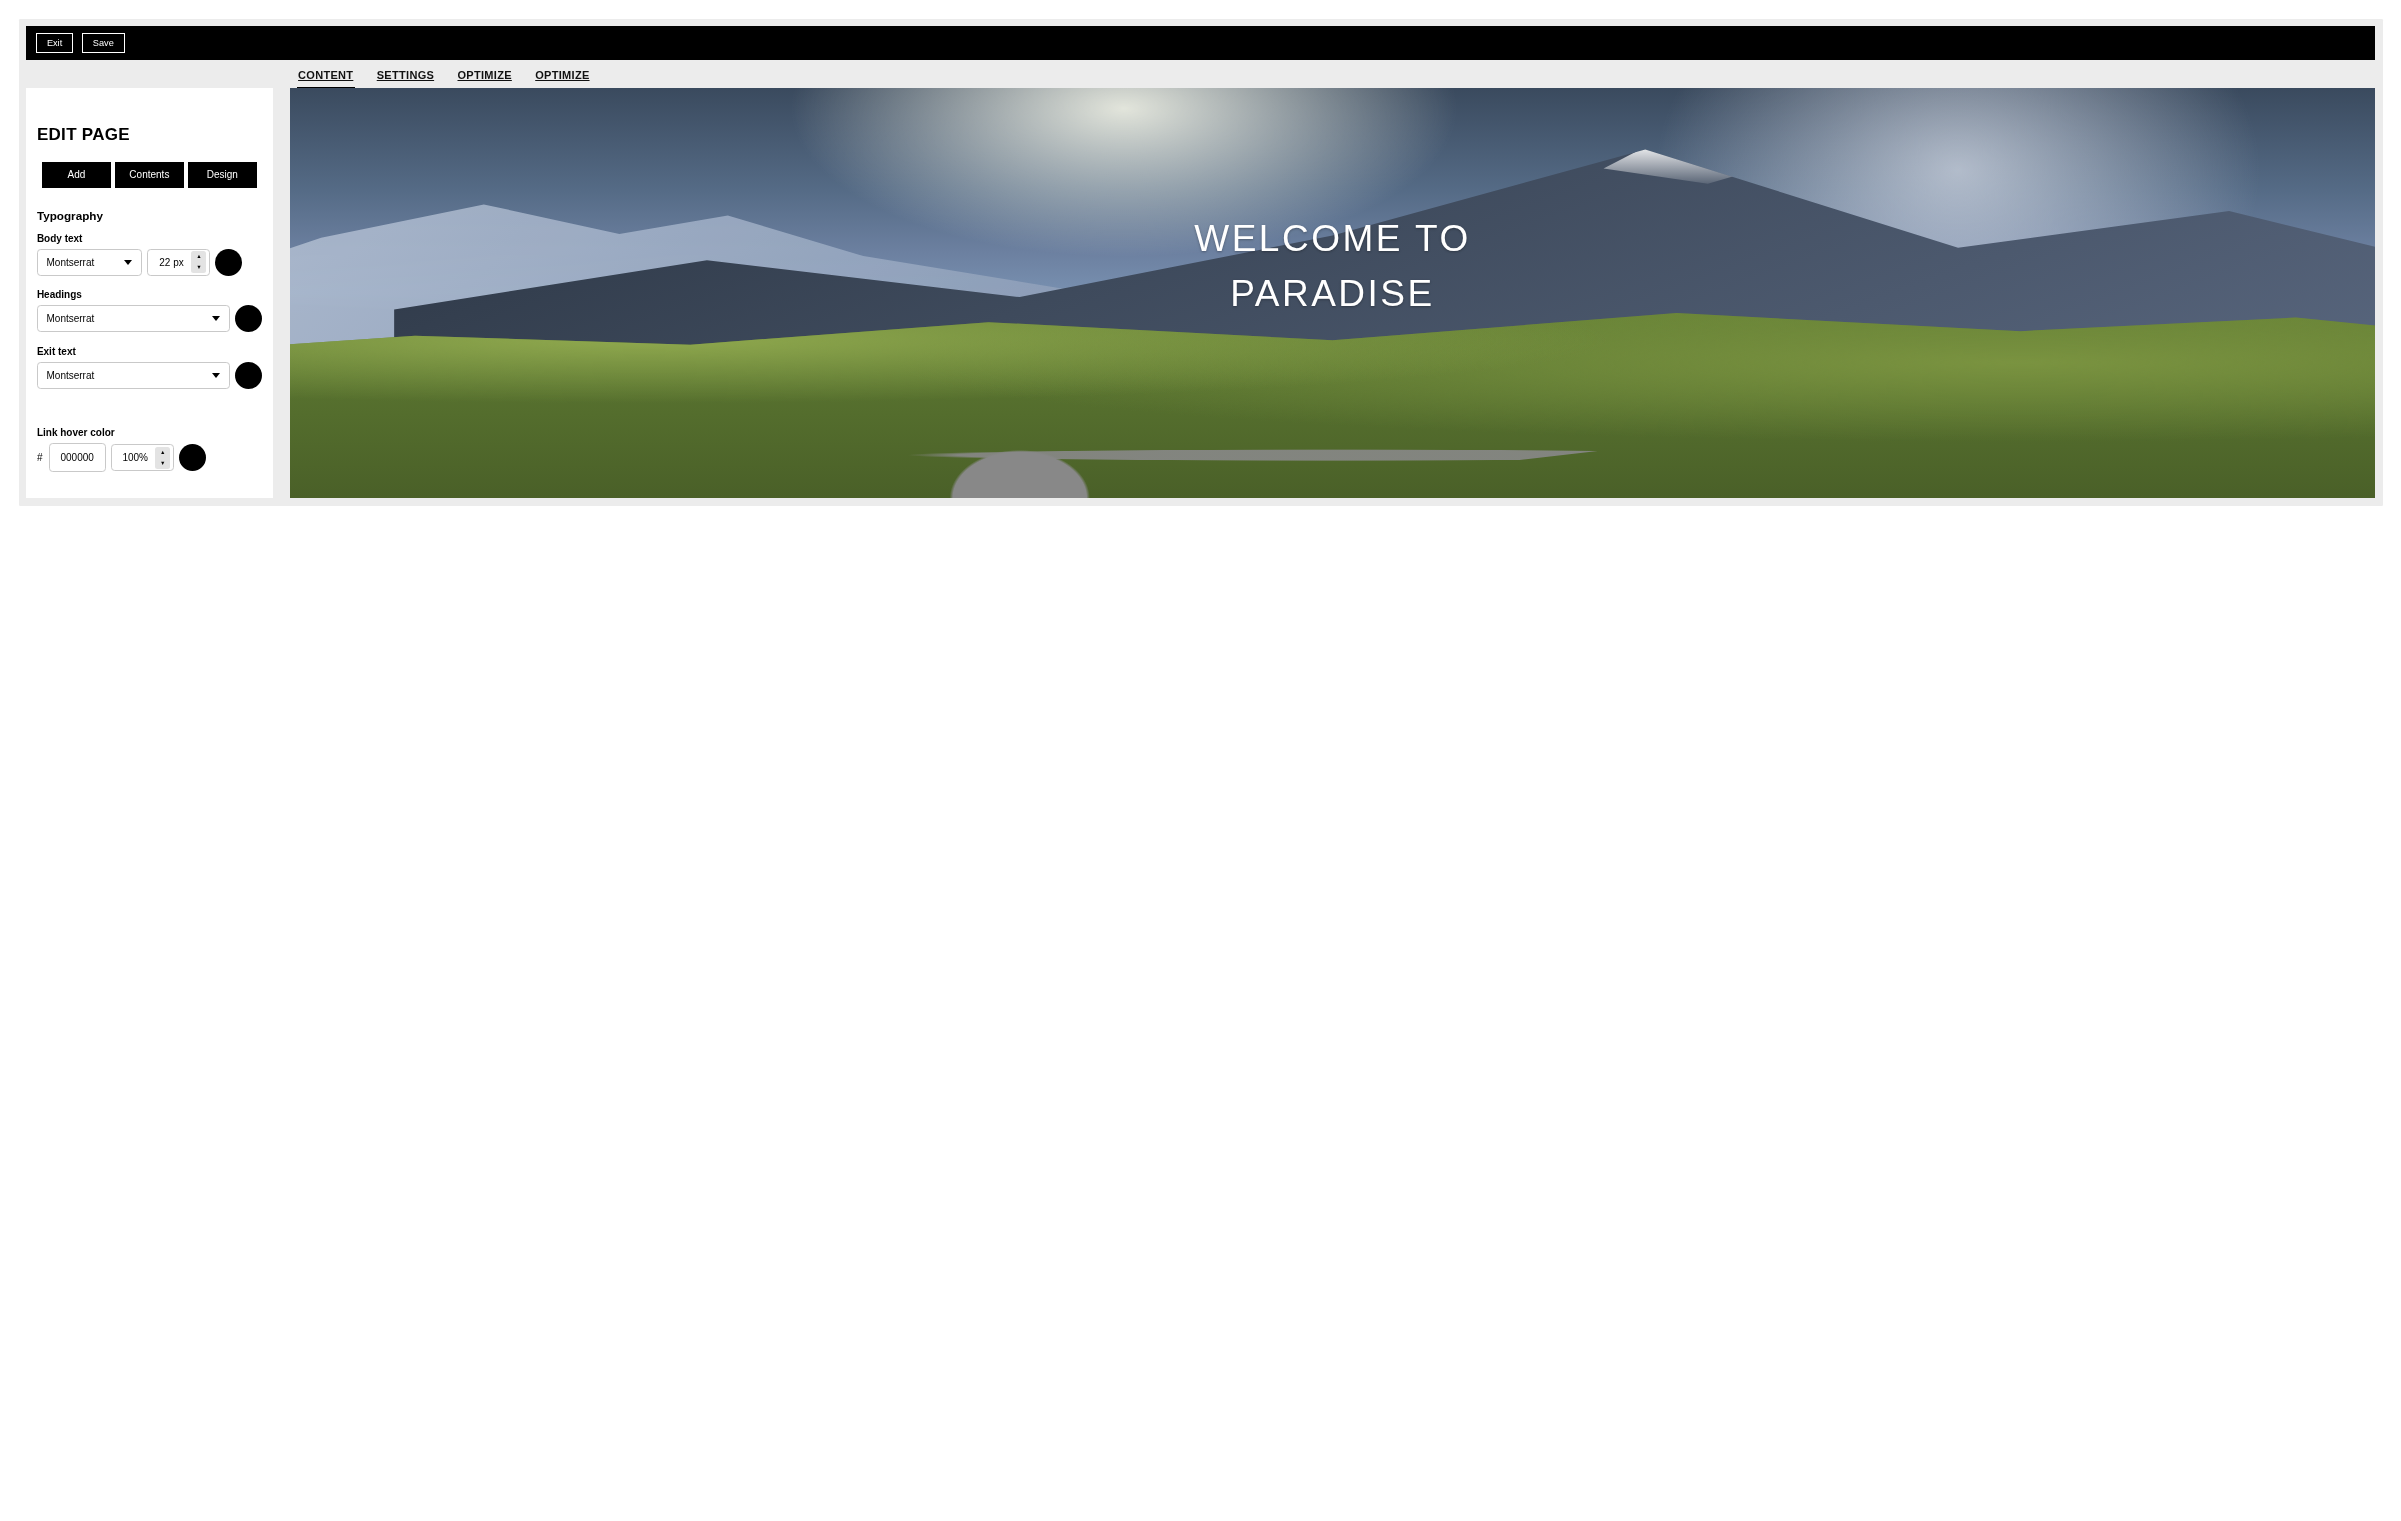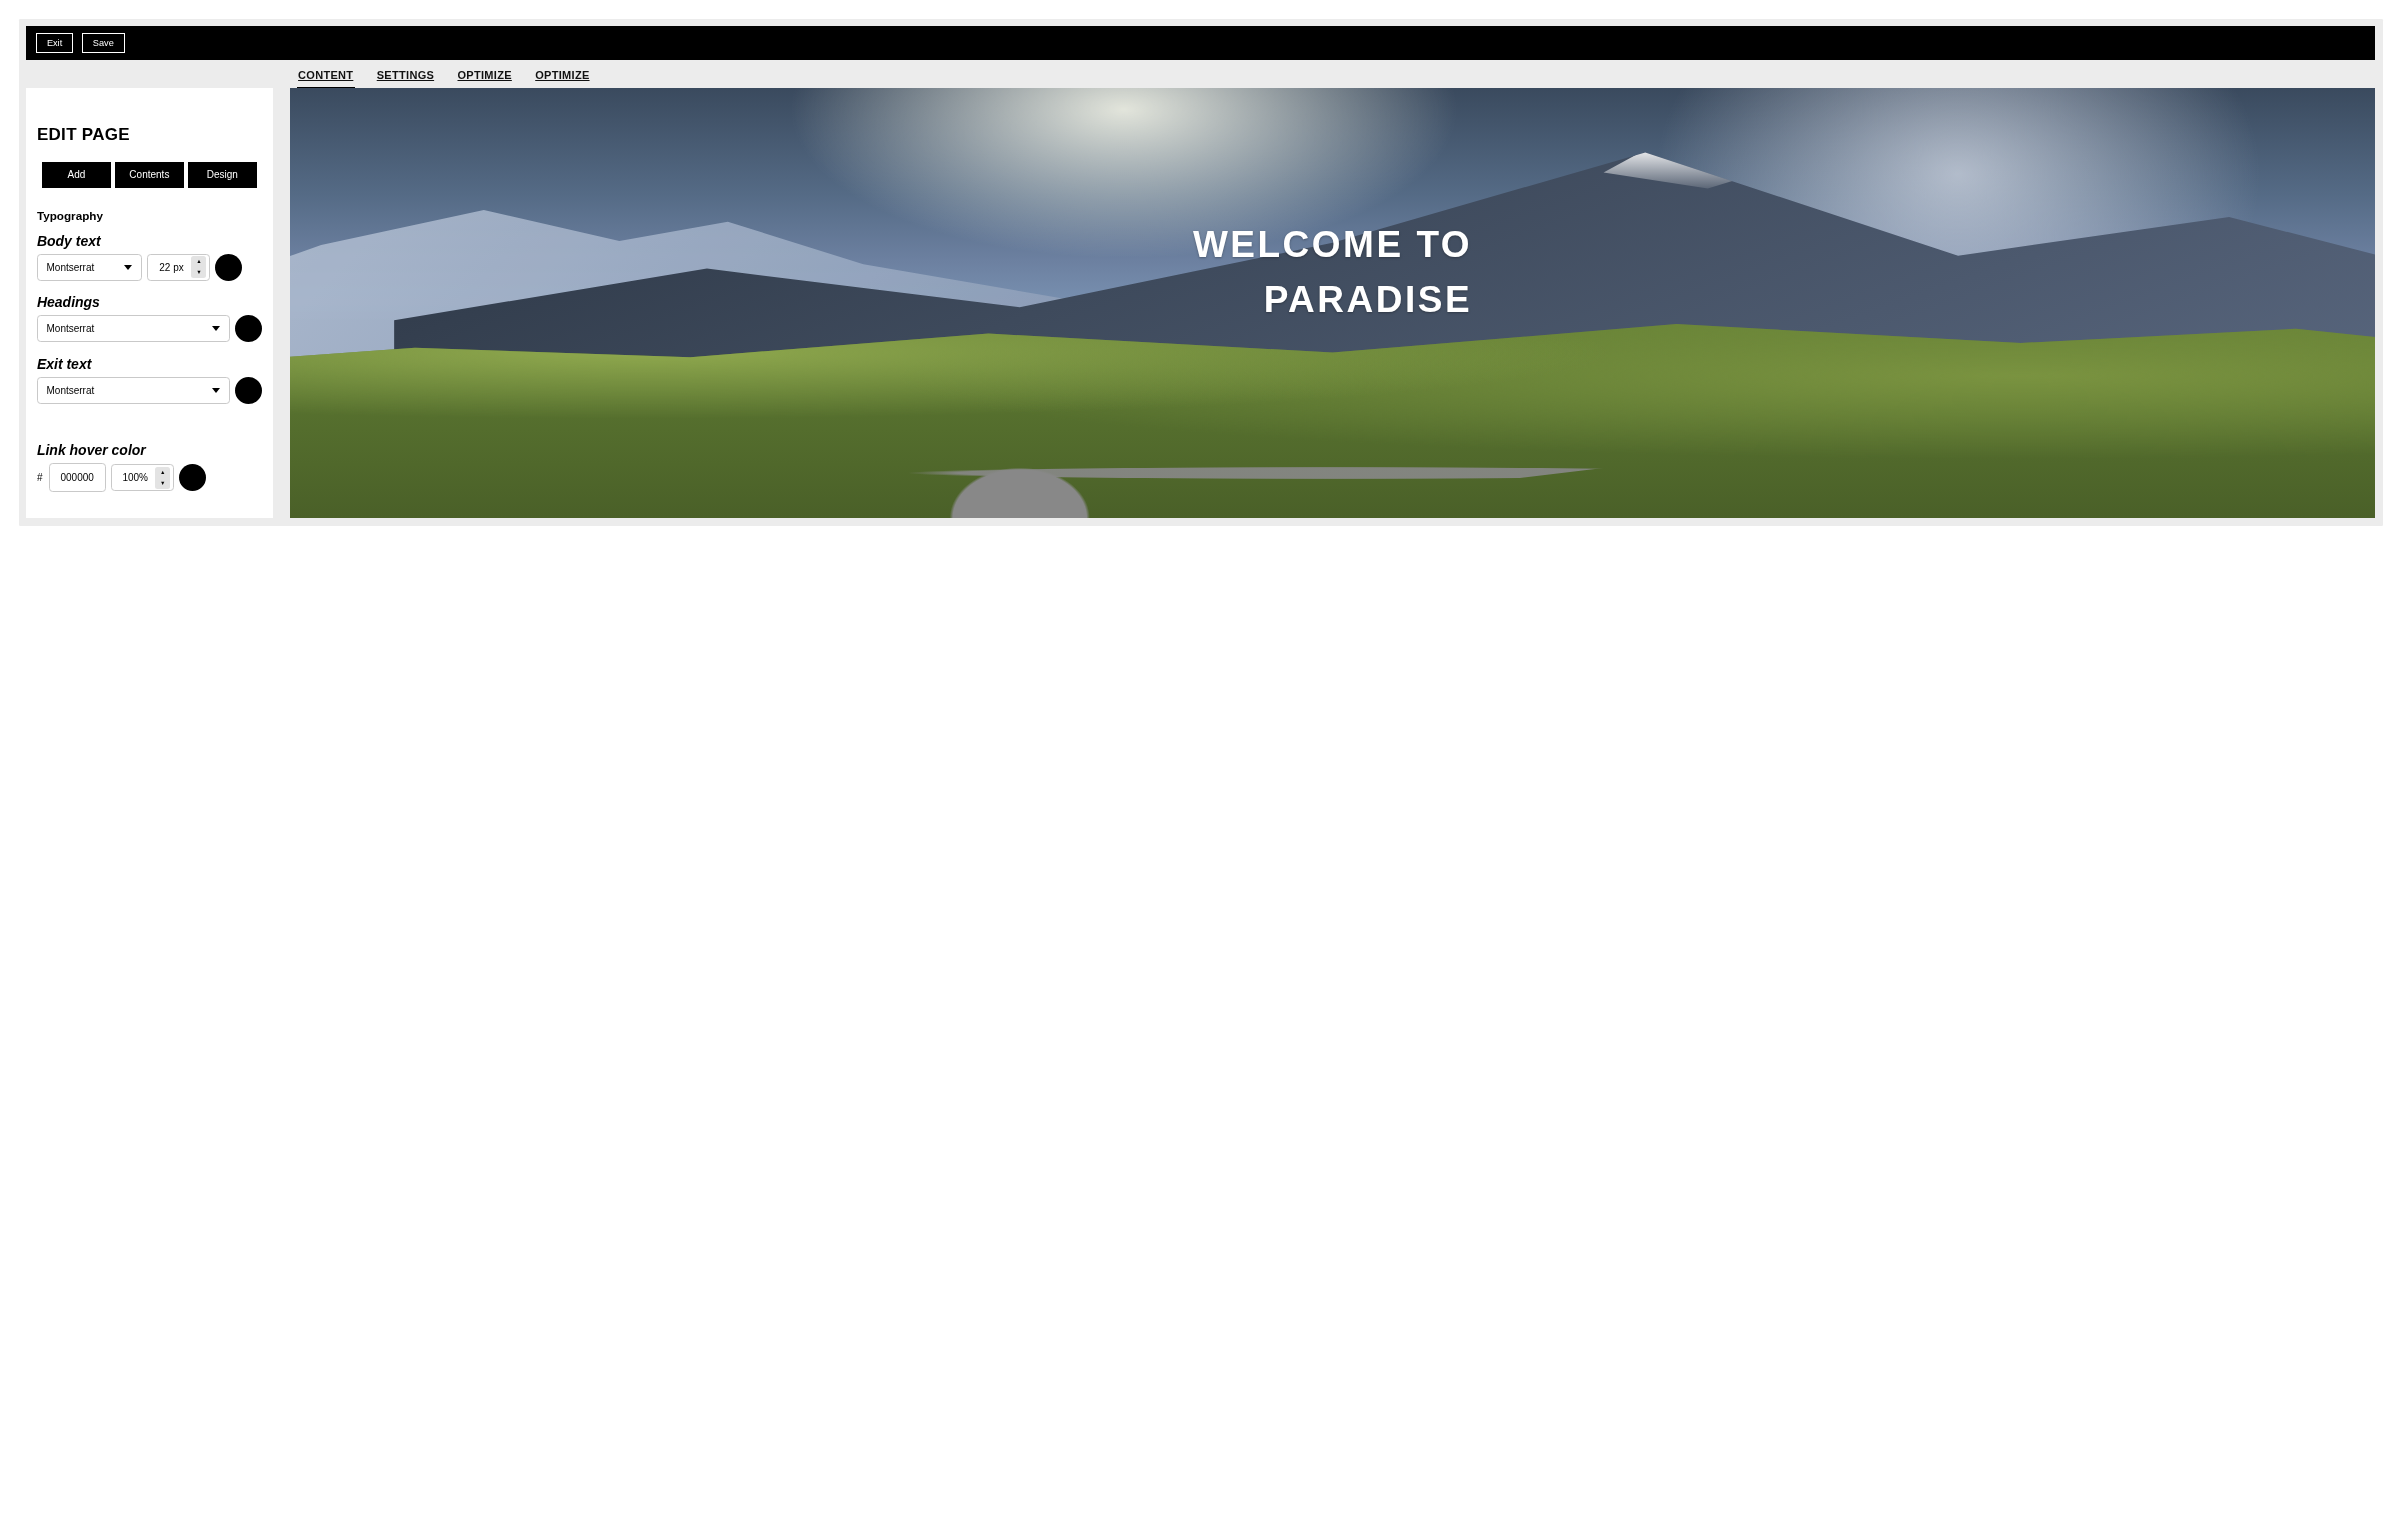--- a/index.html
+++ b/index.html
@@ -78,24 +78,23 @@
   }
   .panel {
     padding: 12.3px 11px 0 11px;
   }
   .panel-heading {
     font-size: 11.7px;
     font-weight: 700;
     margin: 8.6px 0 11px 0;
   }
   .field-label {
-    font-size: 14px;
+    font-size: 10px;
     font-weight: 600;
     margin-bottom: 5px;
-    font-style: italic;
   }
   .row {
     display: flex;
     align-items: center;
     gap: 5px;
     margin-bottom: 13.6px;
   }
   .select {
     border: 0.6px solid #c9c9c9;
     border-radius: 3.7px;
@@ -212,23 +211,23 @@
       radial-gradient(ellipse 60% 12% at 50% 70%, rgba(136,136,136,0.9) 0%, rgba(136,136,136,0.9) 30%, transparent 34%);
     clip-path: polygon(20% 100%, 30% 60%, 50% 40%, 70% 55%, 55% 80%, 45% 100%);
   }
   .hero-text {
     position: absolute;
     top: 30%;
     left: 50%;
     transform: translateX(-50%);
     color: #fff;
     font-size: 37px;
-    font-weight: 700;
+    font-weight: 400;
     letter-spacing: 2.5px;
-    text-align: right;
+    text-align: center;
     line-height: 1.5;
     text-shadow: 0 1.2px 2.5px rgba(0,0,0,0.3);
     white-space: pre;
     font-family: Impact, "Arial Black", sans-serif;
   }
   .tri-down {
     width: 0; height: 0;
     border-left: 4.3px solid transparent;
     border-right: 4.3px solid transparent;
     border-top: 5.5px solid #000;

